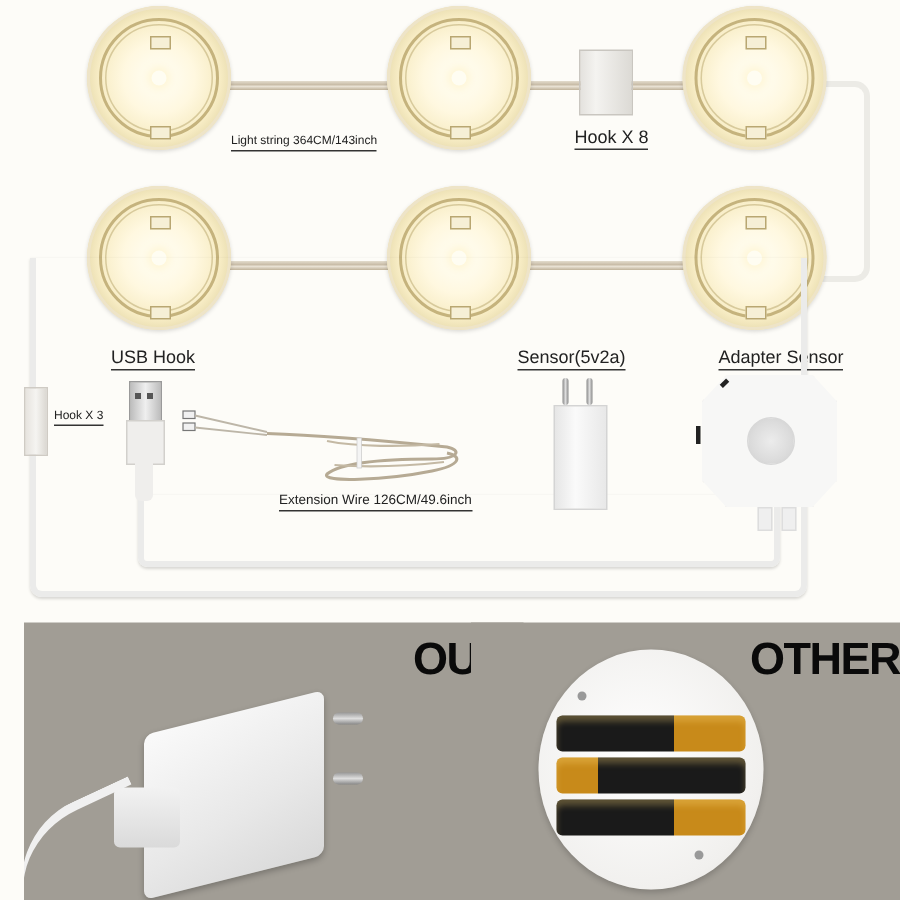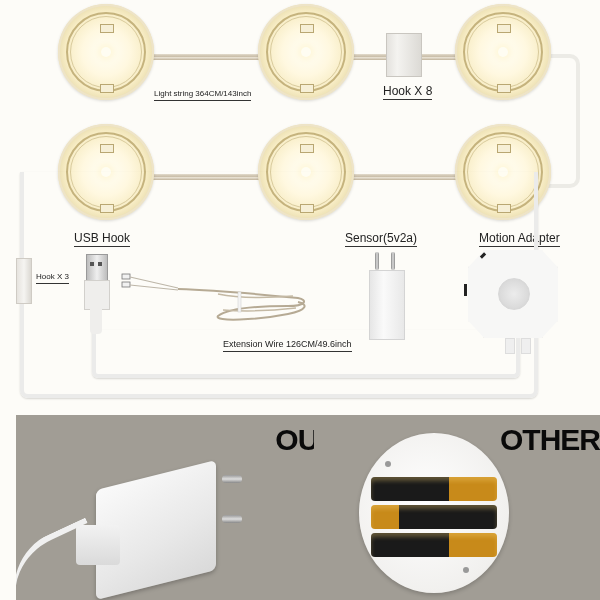--- a/index.html
+++ b/index.html
@@ -74,23 +74,23 @@
       <div class="tab" style="left:42px;top:20px;"></div>
       <div class="tab" style="left:42px;top:80px;"></div>
     </div>
 
   <div class="abs" style="left:386px;top:33px;width:34px;height:42px;background:linear-gradient(90deg,#e4e2de,#f4f3f0 30%,#dcdad5);border:1px solid #c9c6c0;"></div>
 
   <div class="label" style="left:154px;top:90px;font-size:8px;">Light string 364CM/143inch</div>
   <div class="label" style="left:383px;top:85px;font-size:12px;">Hook X 8</div>
   <div class="label" style="left:74px;top:232px;font-size:12px;">USB Hook</div>
   <div class="label" style="left:345px;top:232px;font-size:12px;">Sensor(5v2a)</div>
-  <div class="label" style="left:479px;top:232px;font-size:12px;">Motion Adapter</div>
+  <div class="label" style="left:479px;top:232px;font-size:12px;">Adapter Sensor</div>
   <div class="label" style="left:36px;top:273px;font-size:8px;">Hook X 3</div>
-  <div class="label" style="left:186px;top:340px;font-size:9px;margin-left:37px;">Extension Wire 126CM/49.6inch</div>
+  <div class="label" style="left:186px;top:329px;font-size:9px;">Extension Wire 126CM/49.6inch</div>
 
   <div class="cable" style="left:20px;top:172px;width:510px;height:222px;border-top:none;border-right-width:4px;border-radius:0 0 8px 8px;border-left-width:4px;"></div>
 
   <div class="cable" style="left:92px;top:330px;width:420px;height:44px;border-top:none;border-radius:0 0 6px 6px;"></div>
 
   <div class="abs" style="left:16px;top:258px;width:14px;height:44px;background:linear-gradient(90deg,#e6e3de,#f5f4f1,#dbd8d2);border:1px solid #cfcbc4;"></div>
 
   <div class="abs" style="left:84px;top:254px;width:24px;height:80px;">
     <div class="abs" style="left:2px;top:0;width:20px;height:26px;background:linear-gradient(90deg,#bdbdbd,#efefef,#bdbdbd);border:1px solid #9a9a9a;"></div>
     <div class="abs" style="left:6px;top:8px;width:4px;height:4px;background:#555;"></div>

